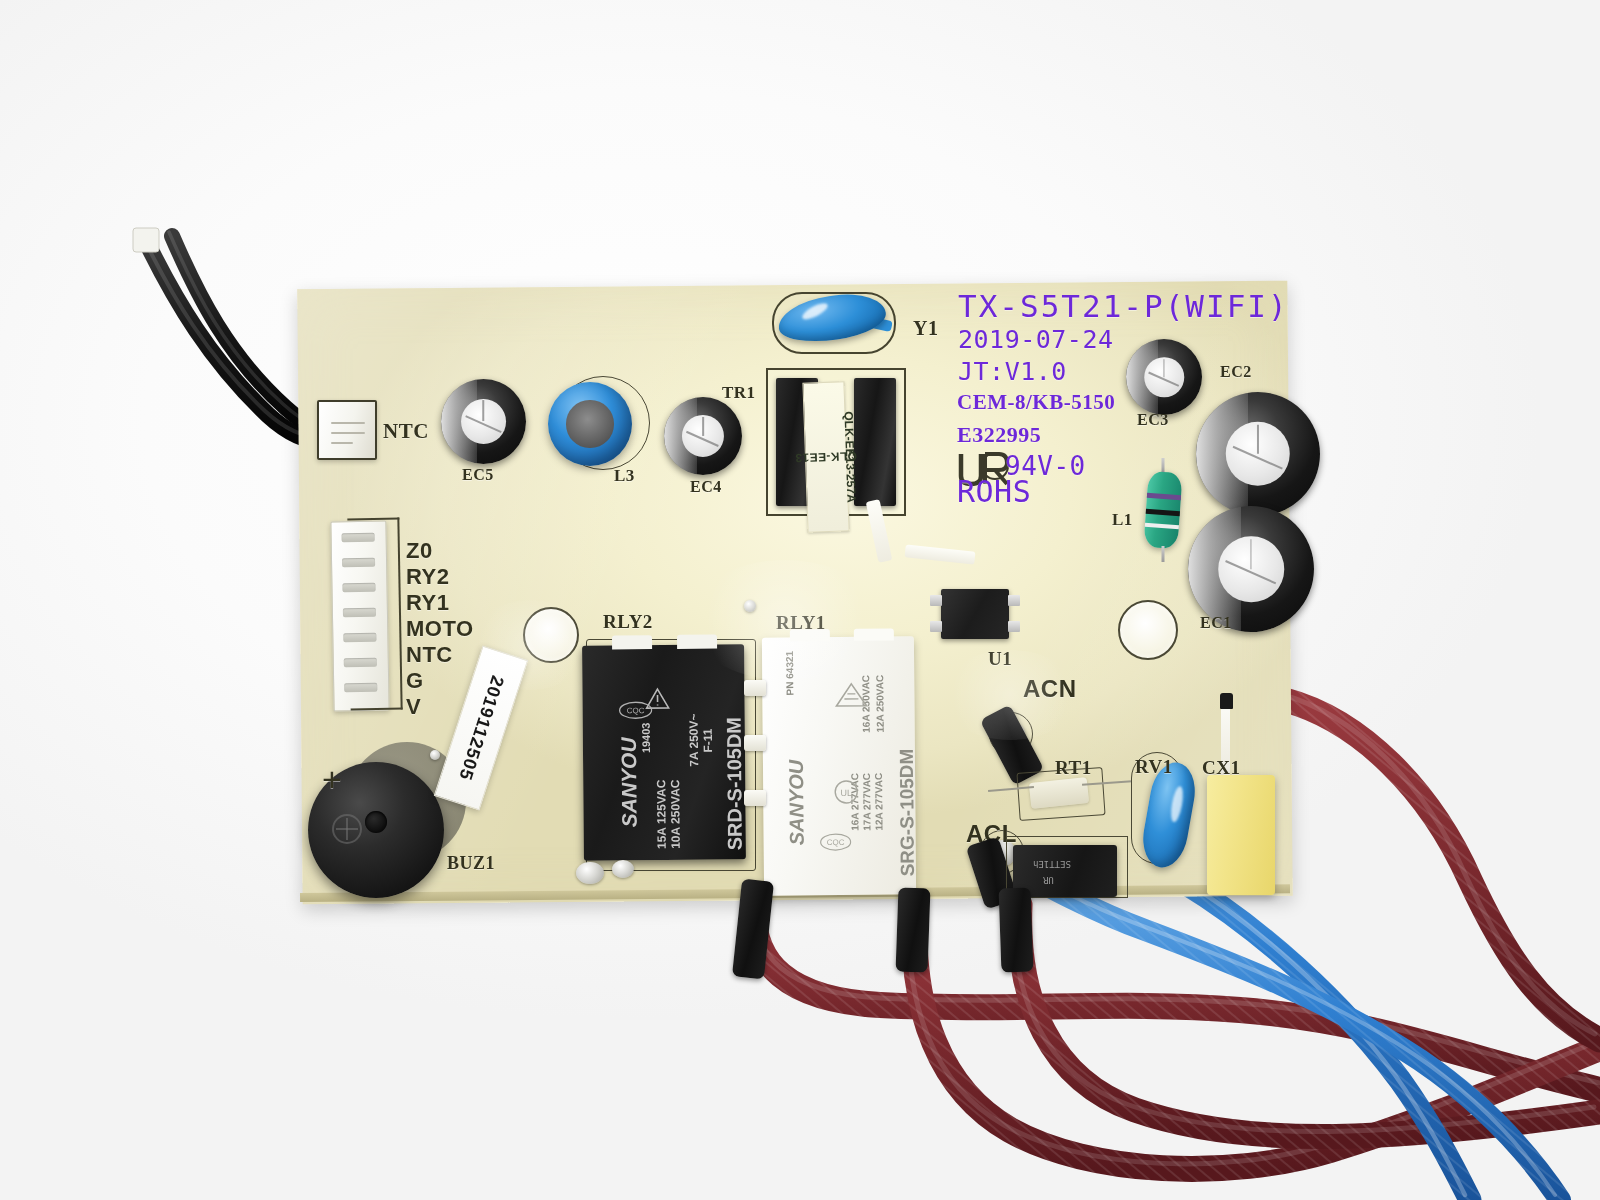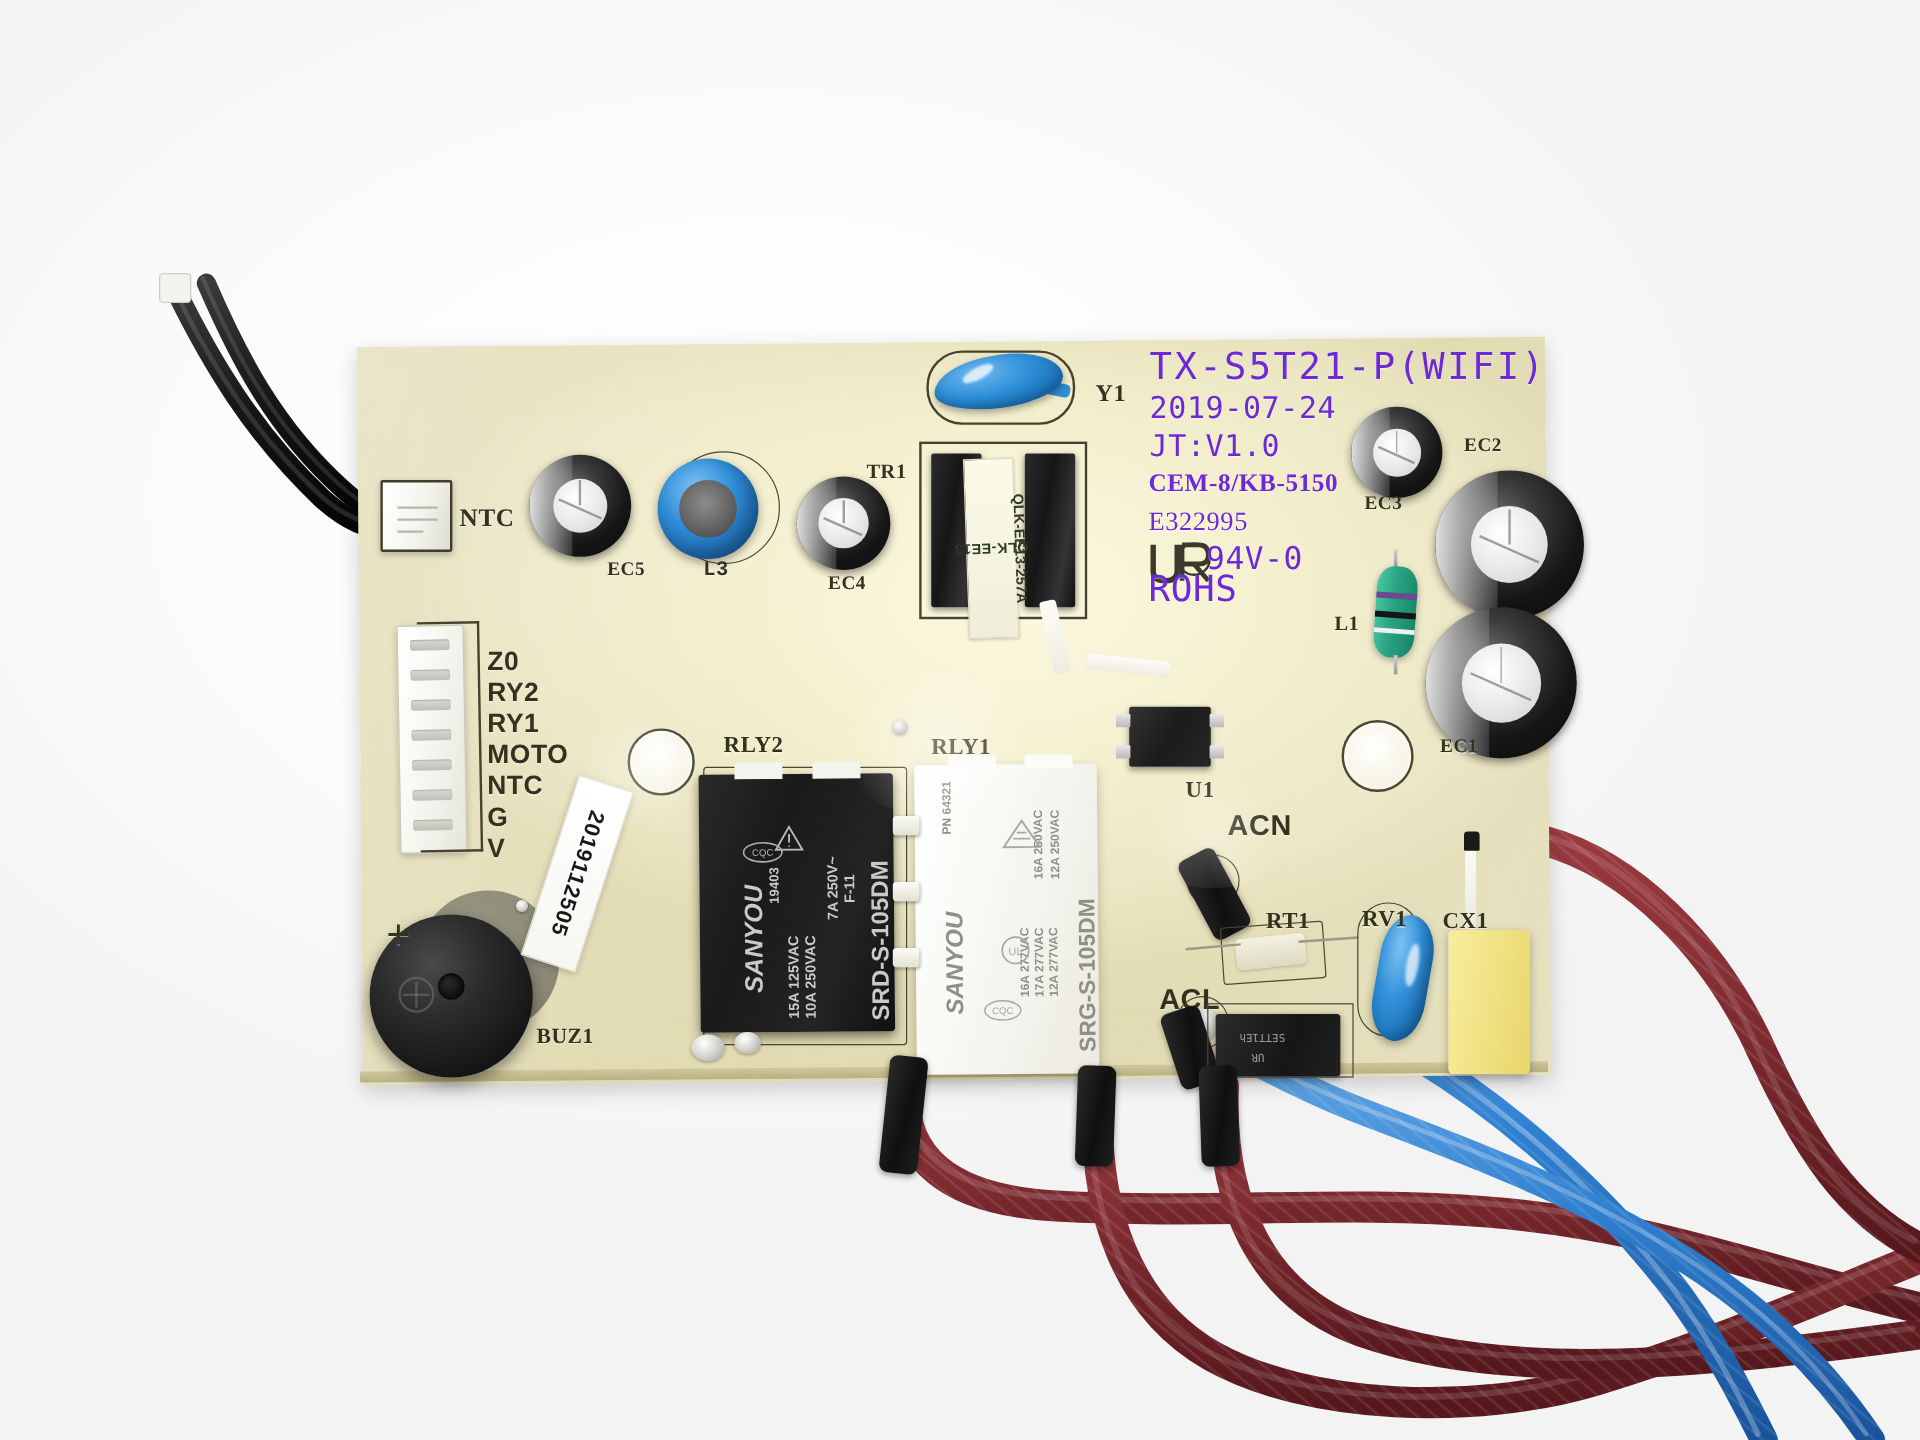--- a/index.html
+++ b/index.html
@@ -478,21 +478,21 @@
     </g>
   </svg>
 
   <div class="pcb"></div>
   <div class="pcb-edge-b"></div>
 
   <div class="silk" style="left:958px; top:288px; font-size:31px; letter-spacing:2px;">TX-S5T21-P(WIFI)</div>
   <div class="silk" style="left:958px; top:325px; font-size:25px;">2019-07-24</div>
   <div class="silk" style="left:958px; top:357px; font-size:25px;">JT:V1.0</div>
   <div class="silk" style="left:957px; top:390px; font-size:21px; font-family:'Liberation Serif', serif; font-weight:bold;">CEM-8/KB-5150</div>
-  <div class="silk" style="left:957px; top:422px; font-size:22px; font-family:'Liberation Serif', serif; font-weight:normal;">E322995</div>
+  <div class="silk" style="left:957px; top:422px; font-size:22px; font-family:'Liberation Serif', serif; font-weight:bold;">E322995</div>
 
   <svg style="position:absolute; left:955px; top:450px; width:58px; height:40px;">
     <path d="M6,4 L6,26 Q6,34 16,34 Q26,34 26,26 L26,4" stroke="#3b3a2a" stroke-width="4.5" fill="none"></path>
     <path d="M30,4 L30,34 M30,4 L44,4 Q52,4 52,13 Q52,20 44,20 L30,20 M40,20 L52,34" stroke="#3b3a2a" stroke-width="4" fill="none"></path>
     <circle cx="40" cy="16" r="13" stroke="#3b3a2a" stroke-width="2" fill="none"></circle>
   </svg>
   <div class="silk" style="left:1005px; top:451px; font-size:26px;">94V-0</div>
   <div class="silk" style="left:957px; top:474px; font-size:30px;">ROHS</div>
 
 
@@ -518,25 +518,25 @@
     <div class="line" style="top:20px"></div>
     <div class="line" style="top:30px"></div>
     <div class="line" style="top:40px; width:22px;"></div>
   </div>
   <div class="silk silk-b" style="left:383px; top:419px; font-size:21px; font-family:'Liberation Serif', serif;">NTC</div>
 
   <div class="ecap" style="left:441px; top:379px; width:85px; height:85px;">
     <div class="band"></div>
       <div class="vent" style="width:54%; height:54%;"></div>
   </div>
-  <div class="silk silk-b" style="left:506px; top:466px; font-size:16px; font-family:'Liberation Serif', serif;">EC5</div>
+  <div class="silk silk-b" style="left:462px; top:466px; font-size:16px; font-family:'Liberation Serif', serif;">EC5</div>
 
   <div class="l3-outline"></div>
   <div class="l3"></div>
-  <div class="silk silk-b" style="left:586px; top:466px; font-size:17px; font-family:Liberation Mono, monospace;">L3</div>
+  <div class="silk silk-b" style="left:614px; top:466px; font-size:17px; font-family:Liberation Serif, serif;">L3</div>
 
   <div class="ecap" style="left:664px; top:397px; width:78px; height:78px;">
     <div class="band"></div>
       <div class="vent" style="width:54%; height:54%;"></div>
   </div>
   <div class="silk silk-b" style="left:690px; top:478px; font-size:16px; font-family:'Liberation Serif', serif;">EC4</div>
 
   <div class="silk silk-b" style="left:722px; top:383px; font-size:17px; font-family:'Liberation Serif', serif;">TR1</div>
 
   <div class="y1-outline"></div>

